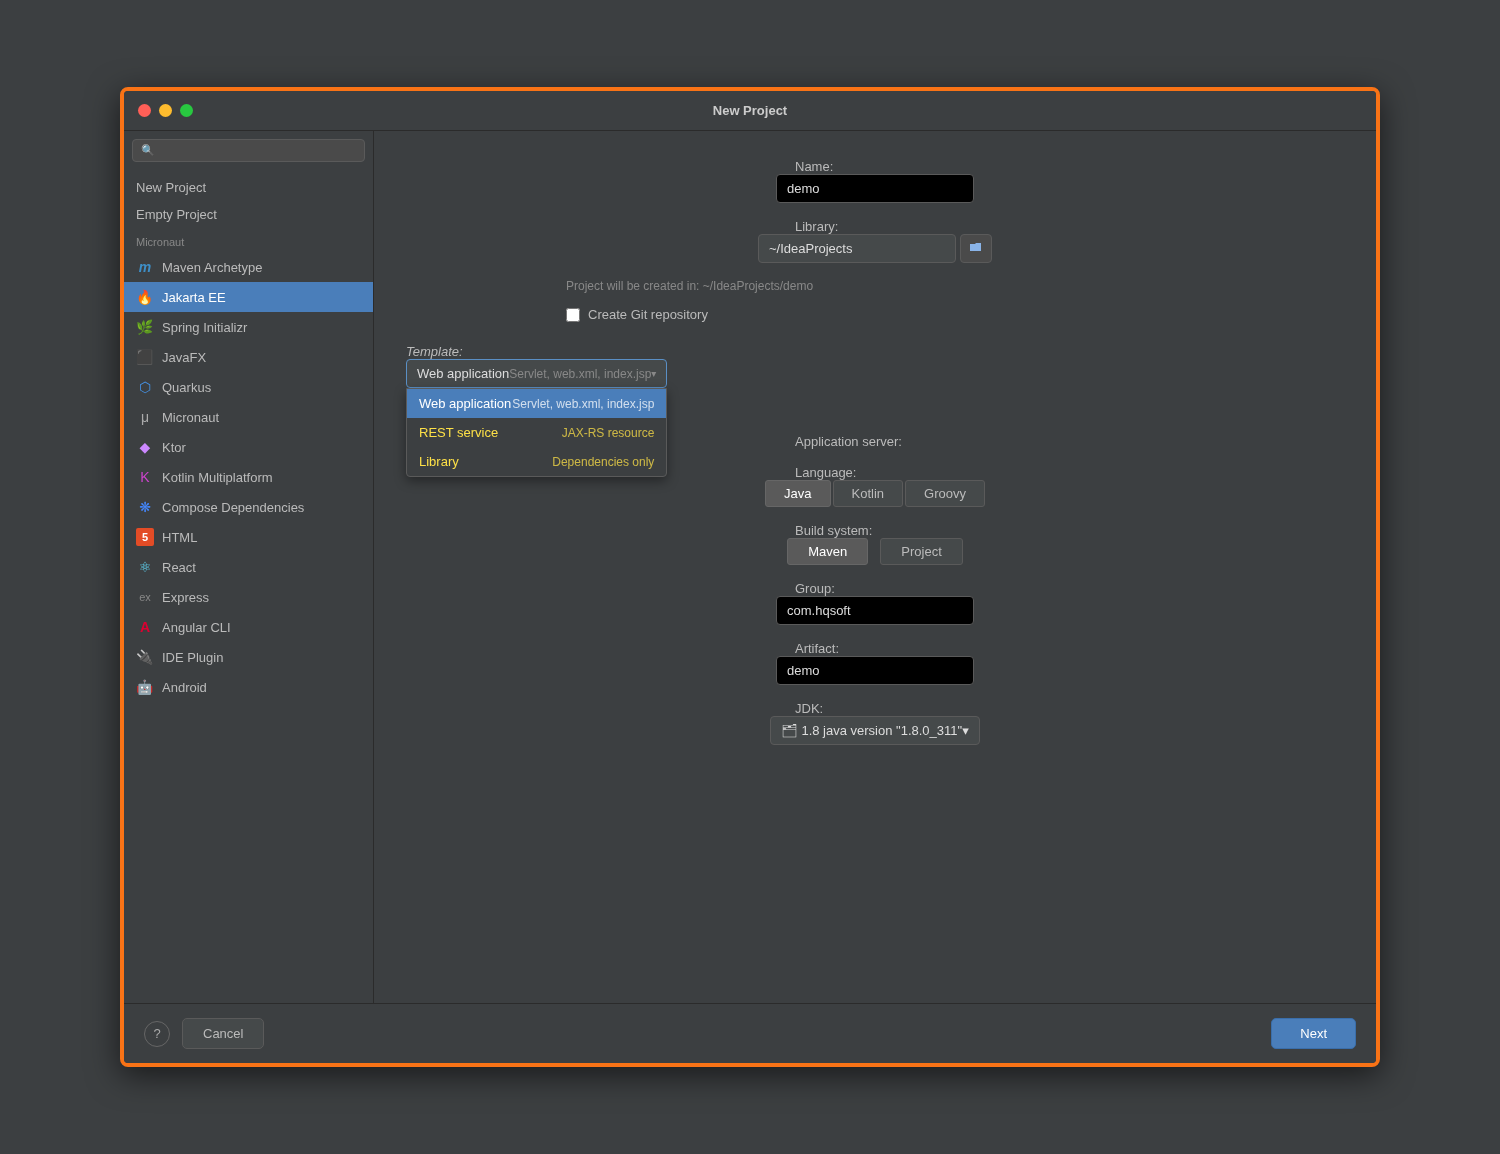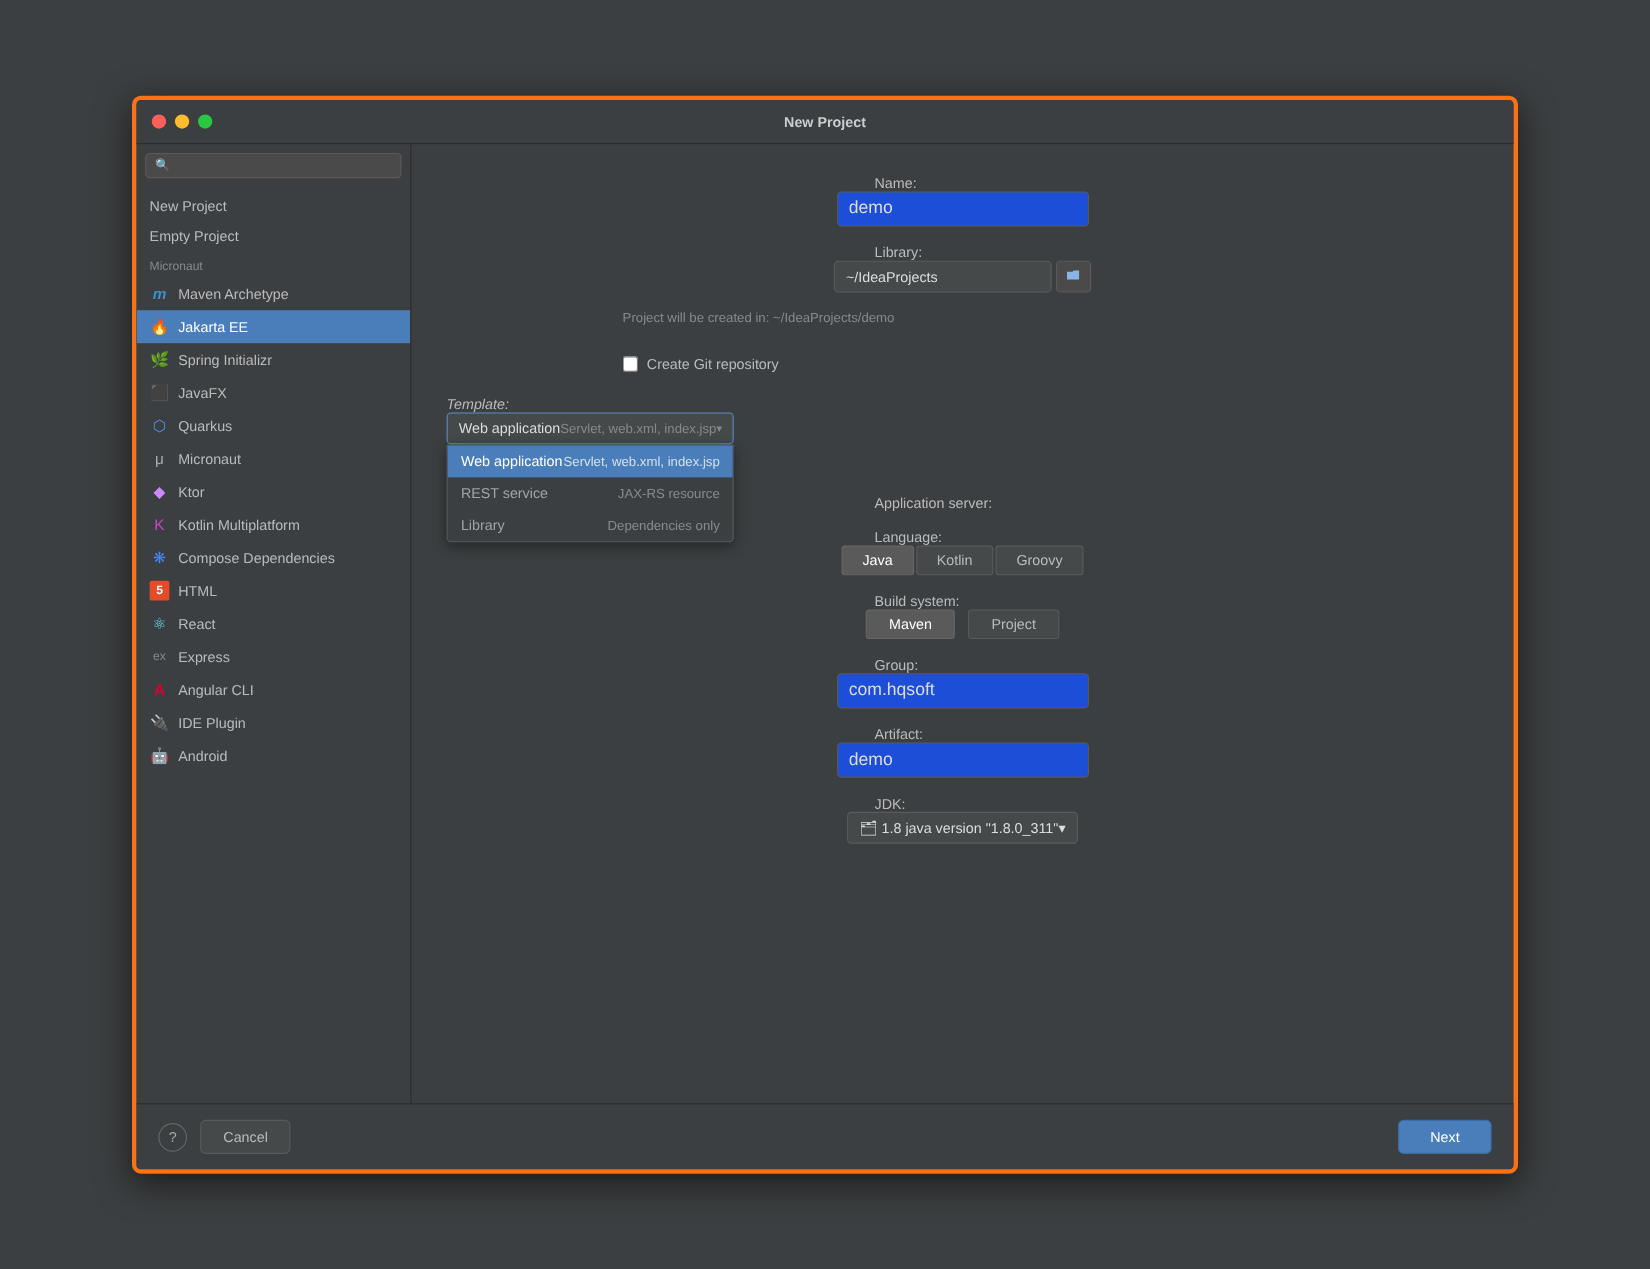--- a/index.html
+++ b/index.html
@@ -132,26 +132,26 @@
       color: #bbbbbb;
       font-size: 13px;
       flex-shrink: 0;
     }
     .form-control {
       flex: 1;
       max-width: 580px;
     }
     .text-input {
       width: 100%;
-      background: #1d4ed8;
+      background: #000000;
       border: 1px solid #5a5a5a;
       border-radius: 4px;
       padding: 6px 10px;
       color: #dddddd;
-      font-size: 16px;
+      font-size: 13px;
       outline: none;
     }
     .location-row {
       display: flex;
       align-items: center;
       gap: 4px;
     }
     .location-input {
       flex: 1;
       background: #45494a;
@@ -222,21 +222,21 @@
       border-radius: 0 0 4px 4px;
       z-index: 100;
       box-shadow: 0 4px 12px rgba(0,0,0,0.4);
     }
     .dropdown-item {
       display: flex;
       align-items: center;
       justify-content: space-between;
       padding: 7px 12px;
       cursor: pointer;
-      color: #a3a3a3;
+      color: #fde047;
       font-size: 13px;
     }
     .dropdown-item.selected {
       background: #4a7eba;
       color: #ffffff;
     }
     .dropdown-item .item-hint {
       color: inherit;
       opacity: 0.75;
       font-size: 12px;
@@ -465,21 +465,21 @@
             <button class="browse-btn">
               <svg width="14" height="14" viewBox="0 0 14 14">
                 <path d="M1 4h5l1-1h5v8H1z" fill="#8ab4e8" stroke="none"></path>
               </svg>
             </button>
           </div>
         </div>
       </div>
       <div class="hint-text">Project will be created in: ~/IdeaProjects/demo</div>
 
-      <div class="checkbox-row" style="margin-top: 27px;">
+      <div class="checkbox-row" style="margin-top: 14px;">
         <input type="checkbox" class="checkbox-input" style="">
         <label>Create Git repository</label>
       </div>
 
       <div class="form-row" style="margin-top: 8px; align-items: flex-start;">
         <div class="form-label" style="padding-top: 6px; font-style: italic;">Template:</div>
         <div class="template-dropdown-wrapper">
           <div class="template-select-display">
             <span>Web application</span>
             <span class="right-hint">Servlet, web.xml, index.jsp</span>

